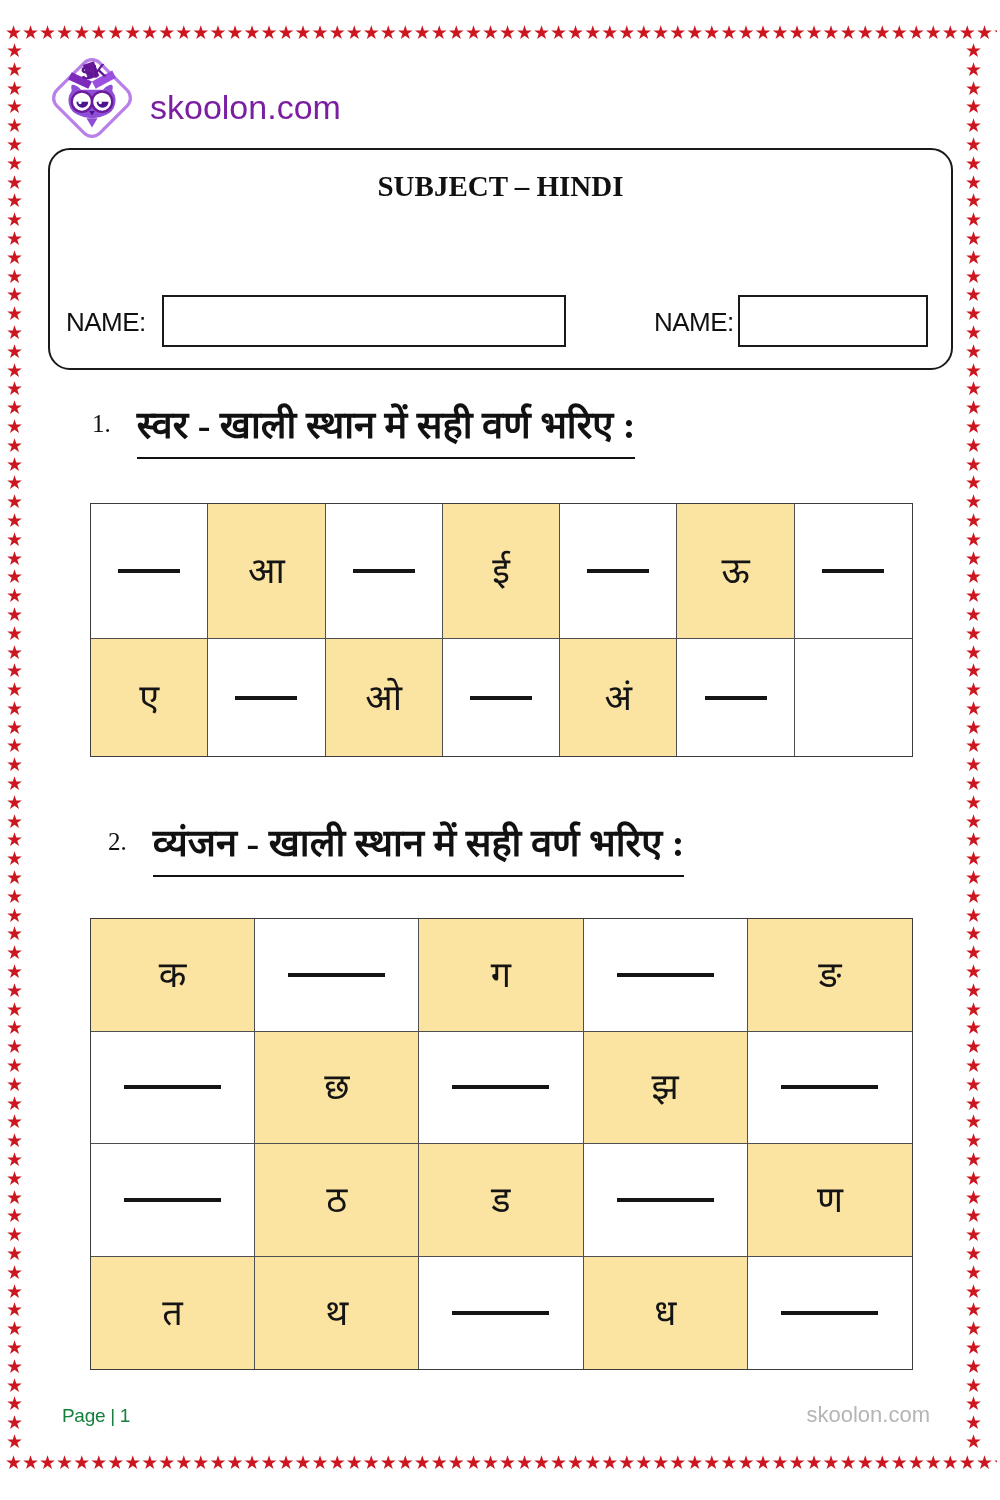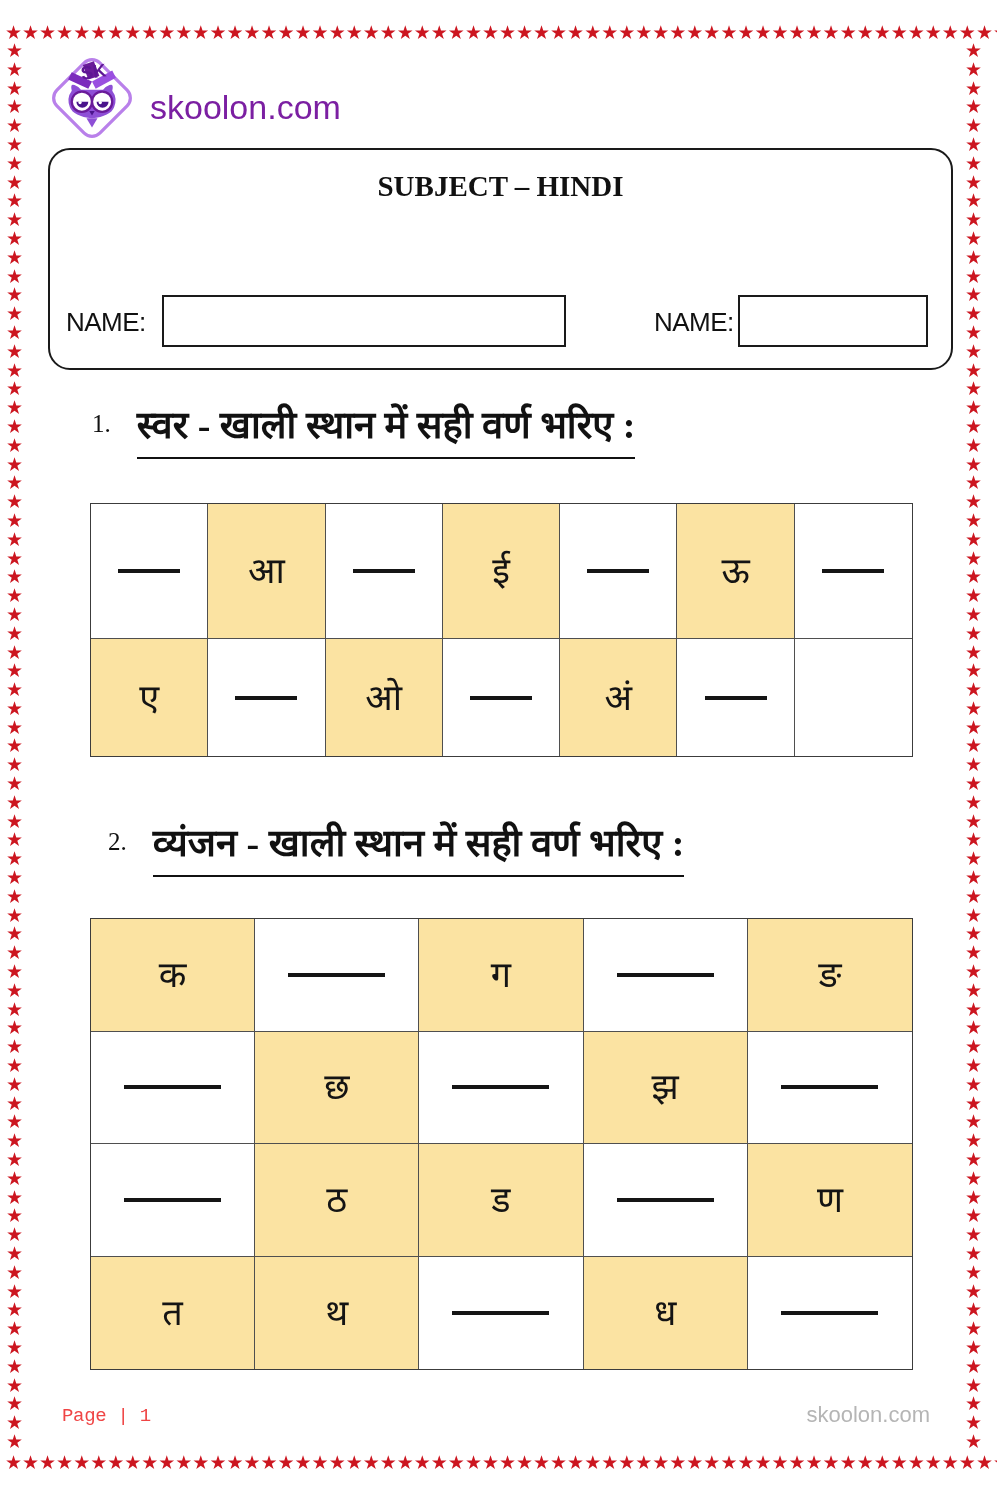--- a/index.html
+++ b/index.html
@@ -97,21 +97,21 @@
   .devletter {
     font-family:"Liberation Serif", "DejaVu Sans", serif;
     font-size:36px; color:#141414; line-height:1;
   }
   .fill-line { display:block; height:0; border-top:4.5px solid #151515; }
   #swar-table .fill-line { width:62px; }
   #vyanjan-table .fill-line { width:97px; }
   
   .footer-page {
     position:absolute; left:62px; top:1405px;
-    font-size:19px; color:#ef4444; letter-spacing:-0.3px;font-family:Liberation Mono, monospace;
+    font-size:19px; color:#15803d; letter-spacing:-0.3px;
   }
   .footer-site {
     position:absolute; right:70px; top:1402px;
     font-size:22px; color:#b5b5b5;
   }
 </style>
 </head>
 <body>
 
 <div class="page">

